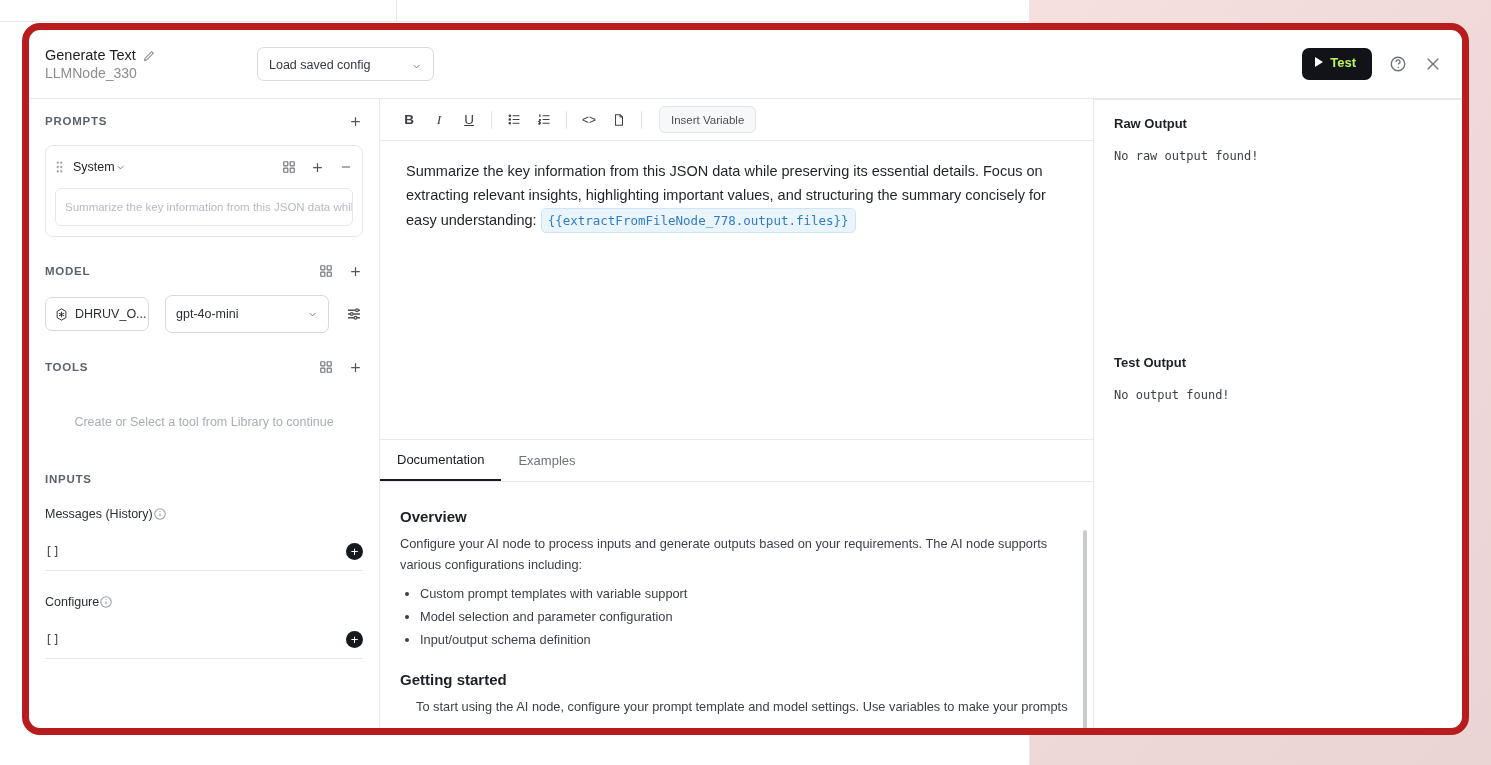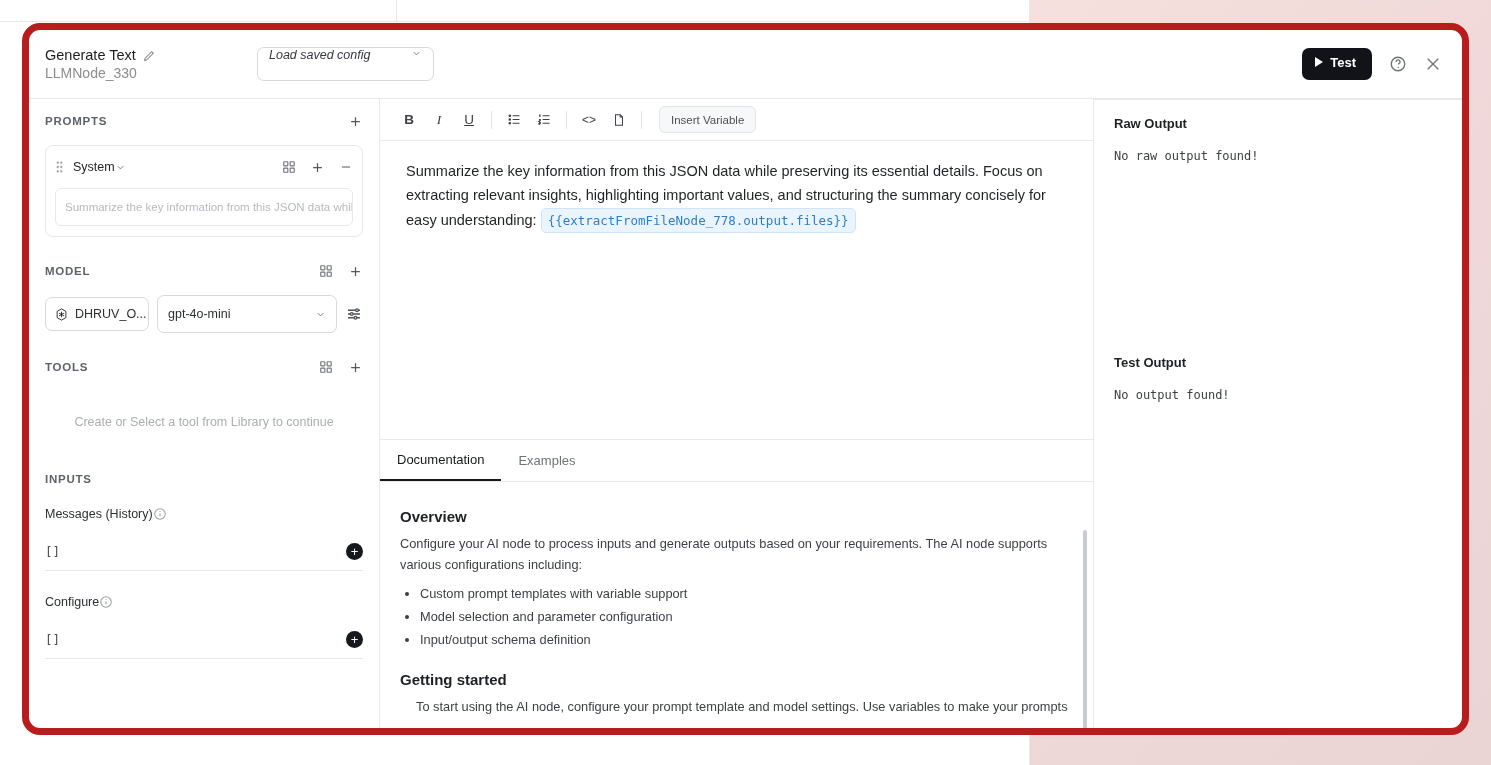--- a/index.html
+++ b/index.html
@@ -47,28 +47,28 @@
   .title-row { display: flex; align-items: center; gap: 7px; }
   .node-title { font-size: 14.5px; color: #1e1e1e; font-weight: 400; }
   .pencil-icon { width: 13px; height: 13px; color: #8a8a8a; display:block; }
   .node-id { font-size: 14px; color: #8c8c8c; margin-top: 2px; }
   .config-select {
     margin-left: 62px;
     width: 177px; height: 34px;
     border: 1px solid #d6d9de;
     border-radius: 7px;
     background: #fff;
-    display: flex; align-items: flex-start; justify-content: space-between;
-    padding: 0 11px;
-    font-size: 12.5px; color: #35393f; font-style: italic;
+    display: flex; align-items: flex-end; justify-content: space-between;
+    padding: 8px 11px;
+    font-size: 12.5px; color: #35393f;
   }
   .chev { width: 11px; height: 11px; color: #6d7278; }
   .header-right { margin-left: auto; display: flex; align-items: center; gap: 17px; }
   .test-btn {
-    background: #111318; color: #ffffff;
+    background: #111318; color: #bef264;
     border-radius: 7px; height: 32px;
     padding: 0 16px 4px 13px;
     display: flex; align-items: center; gap: 7px;
     font-size: 13px; font-weight: 600;
     border: none;
   }
   .play-tri {
     width: 0; height: 0;
     border-left: 8px solid #fff;
     border-top: 5px solid transparent;
@@ -112,21 +112,21 @@
   .prompt-preview {
     margin-top: 8px;
     border: 1px solid #e6e8eb;
     border-radius: 6px;
     height: 38px;
     display: flex; align-items: center;
     padding: 0 9px;
     font-size: 11.5px; color: #b6babf;
     white-space: nowrap; overflow: hidden;
   }
-  .model-row { display: flex; align-items: center; gap: 8px; margin-top: 2px; }
+  .model-row { display: flex; align-items: center; gap: 16px; margin-top: 2px; }
   .provider-chip {
     width: 104px; height: 34px;
     border: 1px solid #d6d9de; border-radius: 7px;
     display: flex; align-items: center; gap: 6px;
     padding: 0 8px;
     font-size: 12.5px; color: #2b2f34;
   }
   .openai-mark { width: 15px; height: 15px; color: #1b1d20; display:block; flex:0 0 15px;}
   .model-select {
     flex: 1 1 auto; height: 38px;

